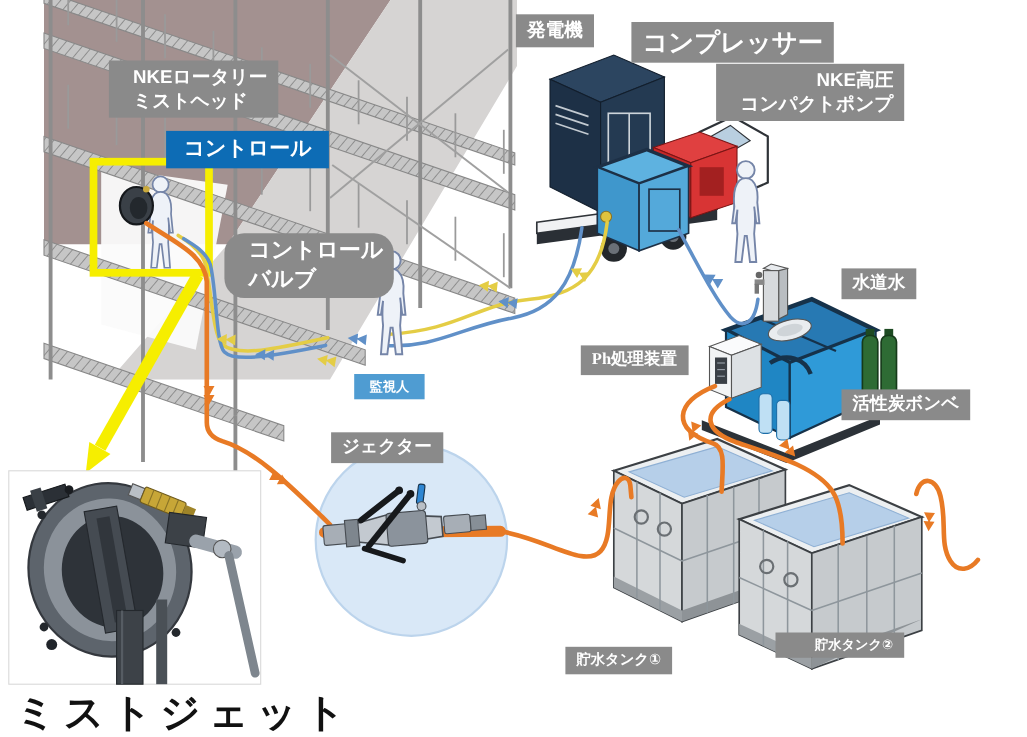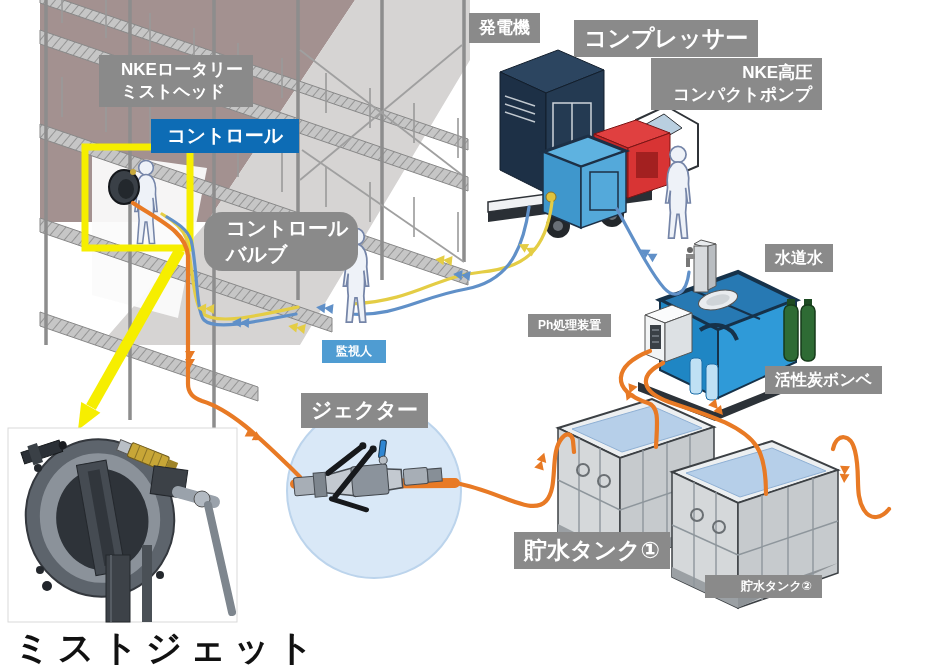--- a/index.html
+++ b/index.html
@@ -347,25 +347,25 @@
 <div class="lbl lbl-gray" style="left:574px;top:20px;font-size:23px;text-align:right;">コンプレッサー</div>
 
 <div class="lbl lbl-gray" style="left:651px;top:58px;font-size:17px;text-align:right;">
   <span>NKE高圧</span>
   <span>コンパクトポンプ</span>
 </div>
 
 
 <div class="lbl lbl-gray" style="left:765px;top:244px;font-size:16px;">水道水</div>
 
-<div class="lbl lbl-gray" style="left:528px;top:314px;font-size:12px;">Ph処理装置</div>
-
-<div class="lbl lbl-gray" style="left:765px;top:366px;font-size:16px;">活性炭ボンベ</div>
-
-<div class="lbl lbl-gray" style="left:301px;top:393px;font-size:21px;">ジェクター</div>
-
-<div class="lbl lbl-gray" style="left:514px;top:532px;font-size:23px;">貯水タンク①</div>
+<div class="lbl lbl-gray" style="left:528px;top:314px;font-size:15px;font-family:Liberation Serif, serif;">Ph処理装置</div>
+
+<div class="lbl lbl-gray" style="left:765px;top:354px;font-size:16px;">活性炭ボンベ</div>
+
+<div class="lbl lbl-gray" style="left:301px;top:393px;font-size:16px;">ジェクター</div>
+
+<div class="lbl lbl-gray" style="left:514px;top:588px;font-size:13px;">貯水タンク①</div>
 
 <div class="lbl lbl-gray" style="left:705px;top:575px;font-size:12px;padding-left:36px;">貯水タンク②</div>
 
 <div class="caption">ミストジェット</div>
 
 </div>
 
 </body></html>

